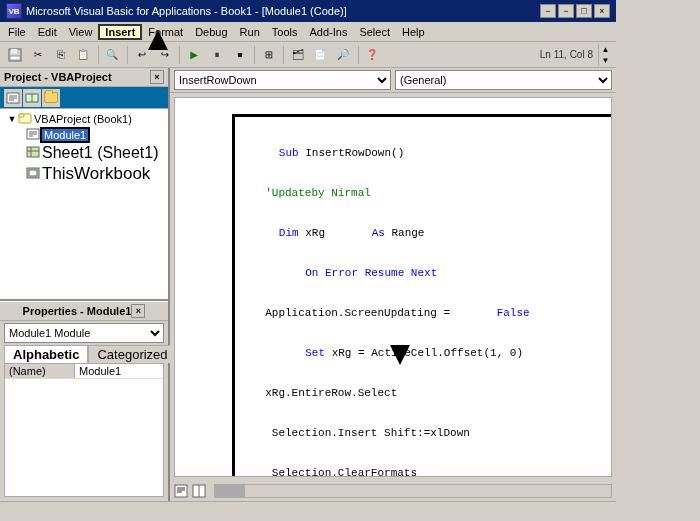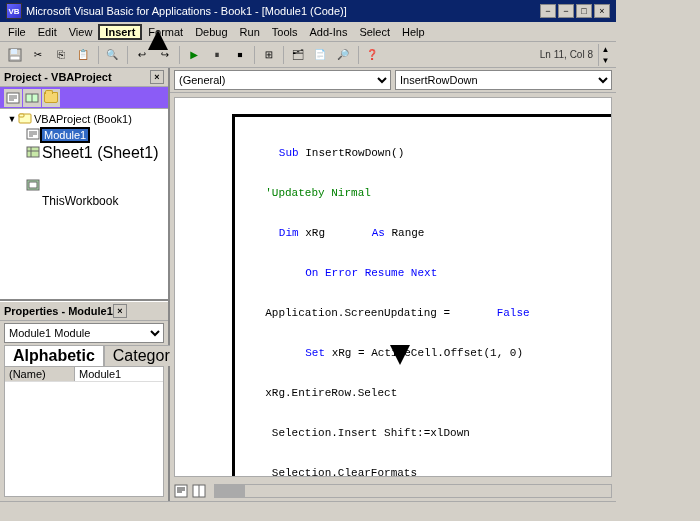--- a/index.html
+++ b/index.html
@@ -110,21 +110,21 @@
     
     .left-panel {
       width: 170px;
       display: flex;
       flex-direction: column;
       border-right: 2px solid #888;
     }
 
     
     .project-panel {
-      background: #8b5cf6;
+      background: #0369a1;
       border-bottom: 2px solid #888;
       flex: 1;
       display: flex;
       flex-direction: column;
       min-height: 180px;
     }
     .panel-title-bar {
       background: #d4d0c8;
       display: flex;
       align-items: center;
@@ -194,43 +194,43 @@
     .properties-panel {
       background: #d4d0c8;
       display: flex;
       flex-direction: column;
       height: 200px;
     }
     .props-title {
       background: #d4d0c8;
       display: flex;
       align-items: center;
-      justify-content: flex-start;
-      padding: 2px 4px;
+      justify-content: center;
+      padding: 2px 20px;
       font-size: 11px;
       font-weight: bold;
       border-bottom: 1px solid #aaa;
       border-top: 1px solid #fff;
     }
     .props-dropdown {
       margin: 2px 4px;
       width: calc(100% - 8px);
       height: 20px;
       font-size: 11px;
       background: white;
       border: 1px solid #888;
     }
     .props-tabs {
       display: flex;
       padding: 0 4px;
       gap: 0;
     }
     .props-tab {
       padding: 1px 8px;
-      font-size: 16px;
+      font-size: 13px;
       cursor: pointer;
       background: #d4d0c8;
       border: 1px solid #aaa;
       border-bottom: none;
     }
     .props-tab.active {
       background: white;
       font-weight: bold;
     }
     .props-table {
@@ -523,21 +523,21 @@
           </div>
 
           <div class="tree-item">
             <span class="tree-indent" style="width:24px;"></span>
             <span style="margin-right:2px;">
               <svg width="14" height="12" viewBox="0 0 14 12">
                 <rect x="1" y="1" width="12" height="10" fill="#a8d8a8" stroke="#666"></rect>
                 <rect x="3" y="3" width="8" height="6" fill="white" stroke="#666"></rect>
               </svg>
             </span>
-            <span style="font-size:12px;margin-top:30px;">ThisWorkbook</span>
+            <span style="font-size:17px;">ThisWorkbook</span>
           </div>
         </div>
       </div>
 
       <div class="properties-panel">
         <div class="props-title">
           <span>Properties - Module1</span>
           <div class="panel-close">×</div>
         </div>
         <select class="props-dropdown">
@@ -553,24 +553,24 @@
             <div class="props-val">Module1</div>
           </div>
         </div>
       </div>
     </div>
 
     <div class="right-panel">
 
       <div class="code-header">
         <select class="code-dropdown">
-          <option>(General)</option>
+          <option>InsertRowDown</option>
         </select>
         <select class="code-dropdown">
-          <option>InsertRowDown</option>
+          <option>(General)</option>
         </select>
       </div>
 
       <div class="code-area">
         <div style="border: 3px solid black; padding: 4px; display: inline-block; min-width: 95%;">
           <div class="code-line"><span class="code-blue">Sub</span> InsertRowDown()</div>
           <div class="code-line"><span class="code-green">    'Updateby Nirmal</span></div>
           <div class="code-line"><span class="code-blue">Dim</span> xRg <span class="code-blue">As</span> Range</div>
           <div class="code-line">    <span class="code-blue">On Error Resume Next</span></div>
           <div class="code-line">    Application.ScreenUpdating = <span class="code-blue">False</span></div>

